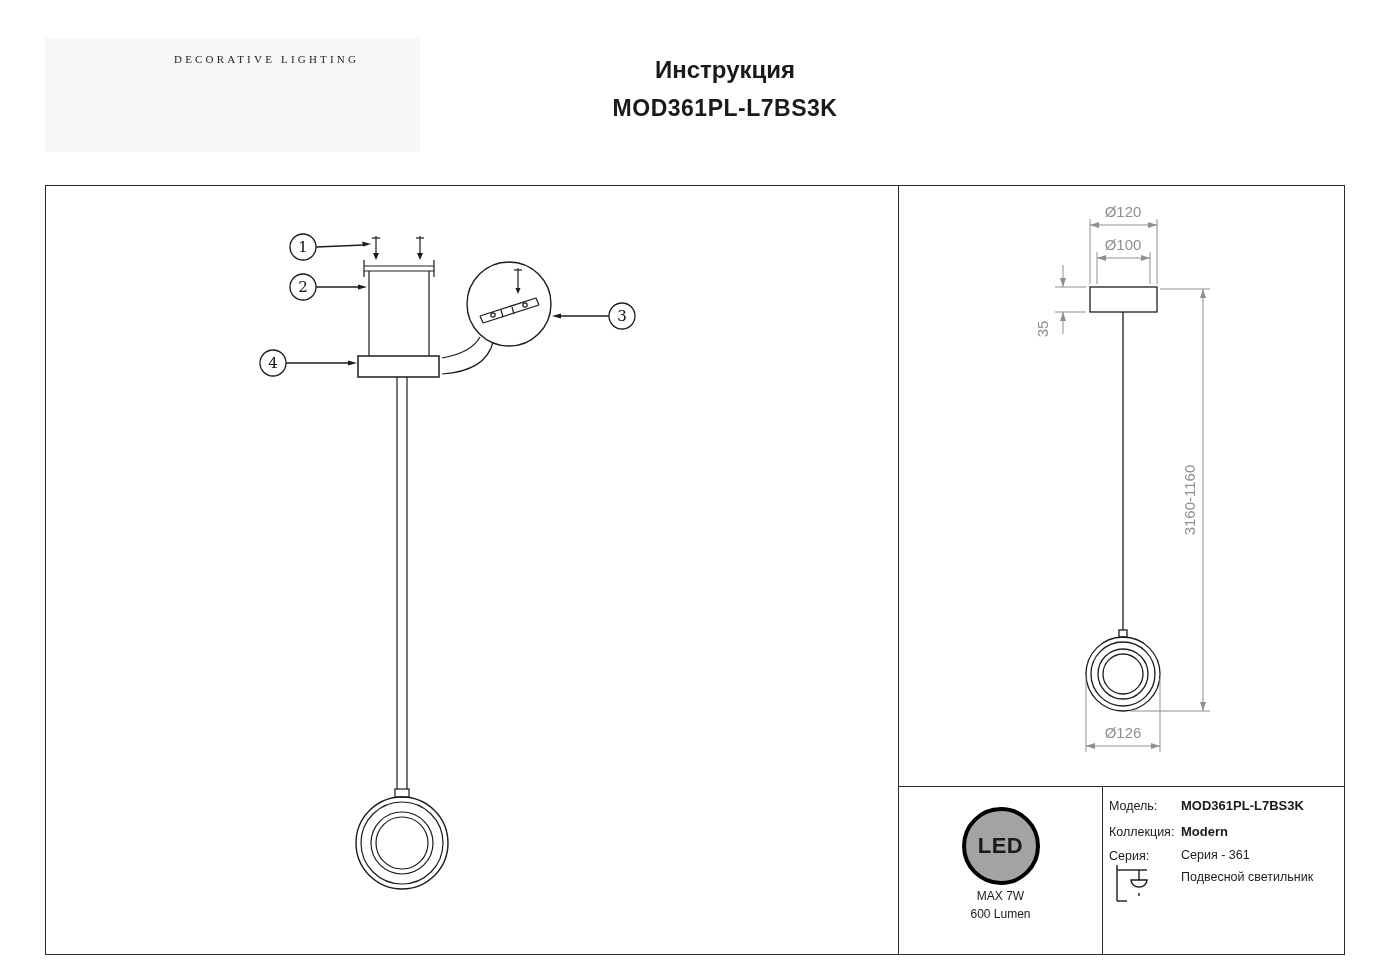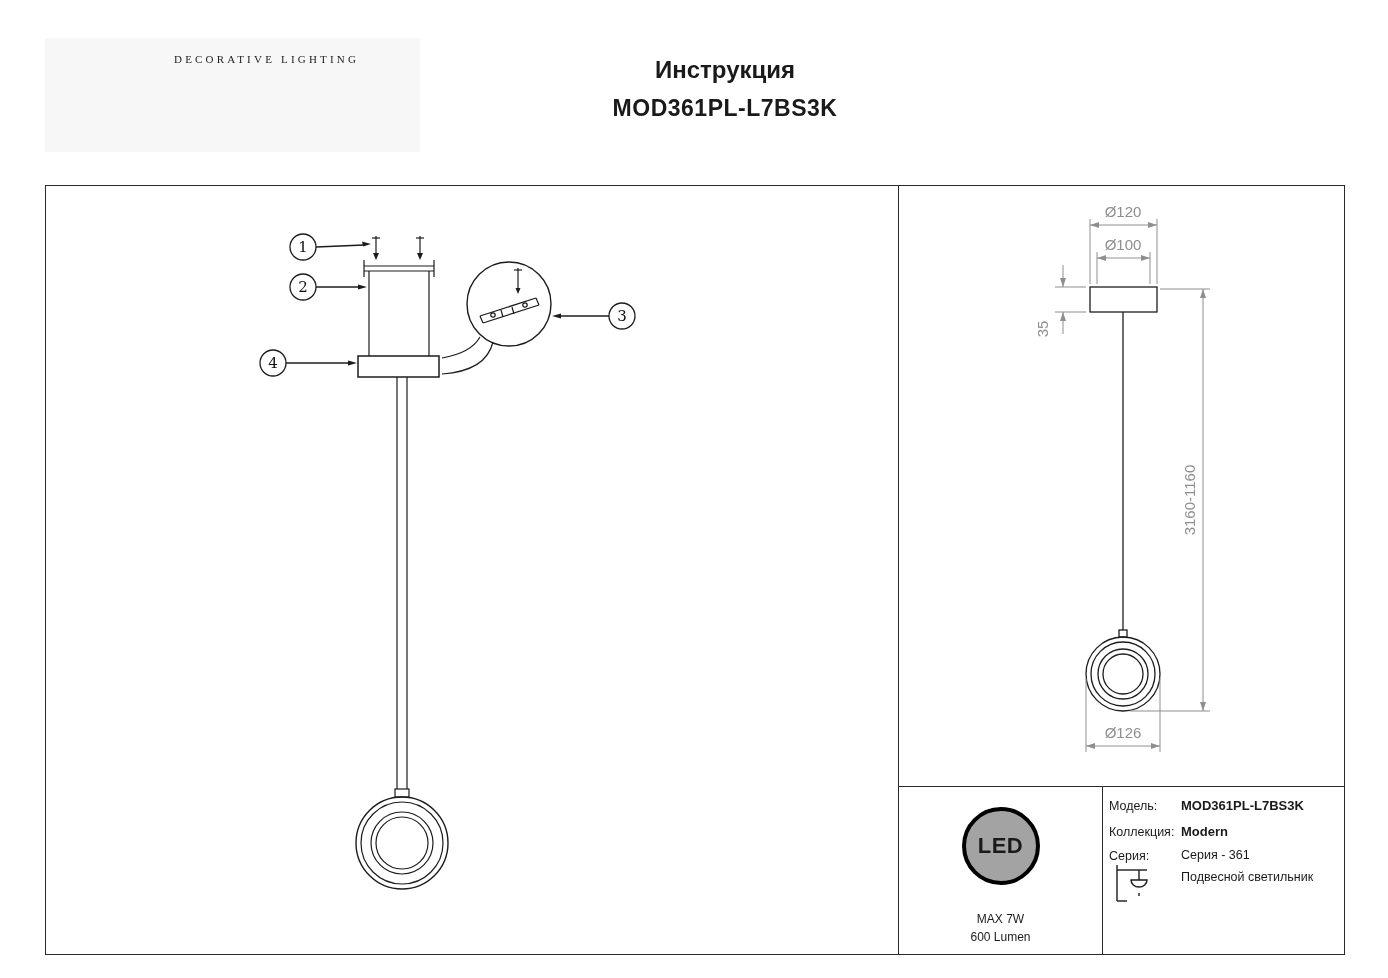--- a/index.html
+++ b/index.html
@@ -22,21 +22,21 @@
   .frame{position:absolute;left:45px;top:185px;width:1300px;height:770px;border:1px solid #2a2a2a;box-sizing:border-box;background:#fff;}
   .left-svg{position:absolute;left:0;top:0;}
   .right-svg{position:absolute;left:852px;top:0;}
   .div-v{position:absolute;left:852px;top:0;width:1px;height:768px;background:#2a2a2a;}
   .info-h{position:absolute;left:852px;top:600px;width:447px;height:1px;background:#2a2a2a;}
   .info-v{position:absolute;left:1056px;top:600px;width:1px;height:168px;background:#2a2a2a;}
 
   
   .led-cell{position:absolute;left:853px;top:601px;width:203px;height:167px;display:flex;flex-direction:column;align-items:center;}
   .led-circle{margin-top:20px;width:70px;height:70px;border:4px solid #000;border-radius:50%;display:flex;align-items:center;justify-content:center;font-weight:700;font-size:22px;letter-spacing:.5px;background:#a3a3a3;}
-  .led-max{margin-top:27px;font-size:12px;}
+  .led-max{margin-top:4px;font-size:12px;}
   .led-lumen{margin-top:4px;font-size:12px;}
 
   
   .spec{position:absolute;left:1057px;top:601px;width:242px;height:167px;font-size:12.5px;}
   .spec .lbl{position:absolute;left:6px;color:#1a1a1a;}
   .spec .val{position:absolute;left:78px;font-weight:700;font-size:13px;white-space:nowrap;}
   .spec .val.normal{font-weight:400;font-size:12.5px;}
   .lbl-model{top:12px;} .val-model{top:11px;}
   .lbl-coll{top:38px;}  .val-coll{top:37px;}
   .lbl-series{top:62px;}.val-series{top:61px;}

